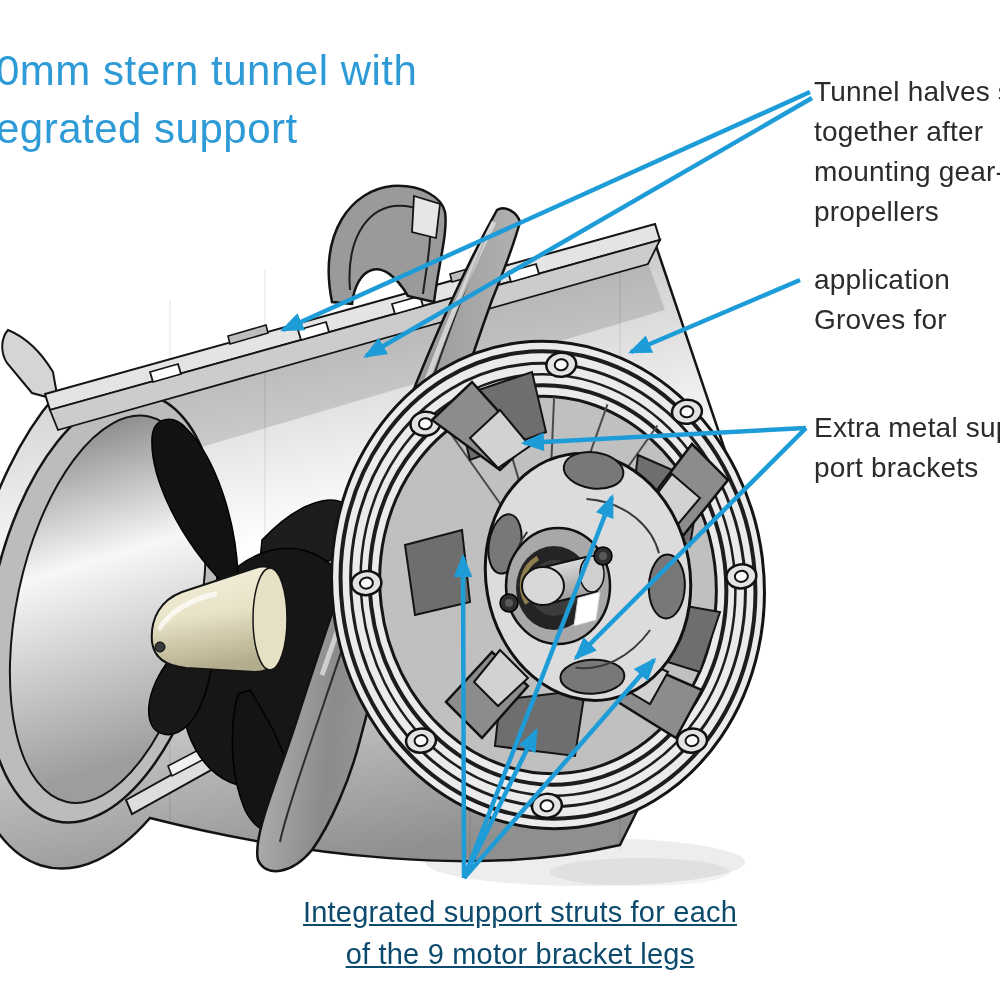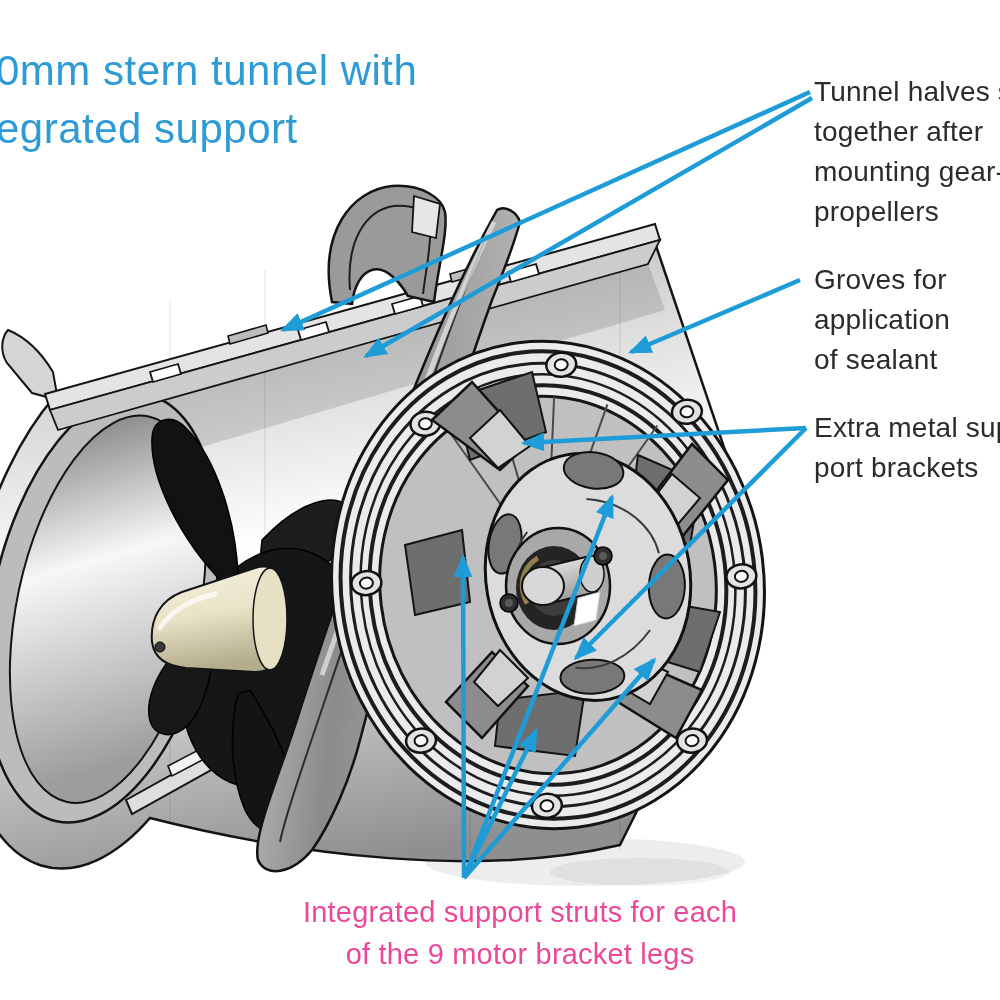--- a/index.html
+++ b/index.html
@@ -262,26 +262,25 @@
 </div>
 
 <div class="label" style="left: 814px; top: 72px; color: rgb(43, 43, 43);">
   <span class="l">Tunnel halves sn</span>
   <span class="l">together after</span>
   <span class="l">mounting gear-</span>
   <span class="l">propellers</span>
 </div>
 
 <div class="label" style="left: 814px; top: 260px; color: rgb(43, 43, 43);">
+  <span class="l">application</span>
   <span class="l">Groves for</span>
-  <span class="l">application</span>
-  <span class="l">of sealant</span>
 </div>
 
 <div class="label" style="left: 814px; top: 408px; color: rgb(43, 43, 43);">
   <span class="l">Extra metal sup</span>
   <span class="l">port brackets</span>
 </div>
 
-<div class="caption" style="color: #ec4899;">
+<div class="caption" style="color: #0c4a6e; text-decoration: underline;">
   <span class="l">Integrated support struts for each</span>
   <span class="l">of the 9 motor bracket legs</span>
 </div>
 
 </body></html>

